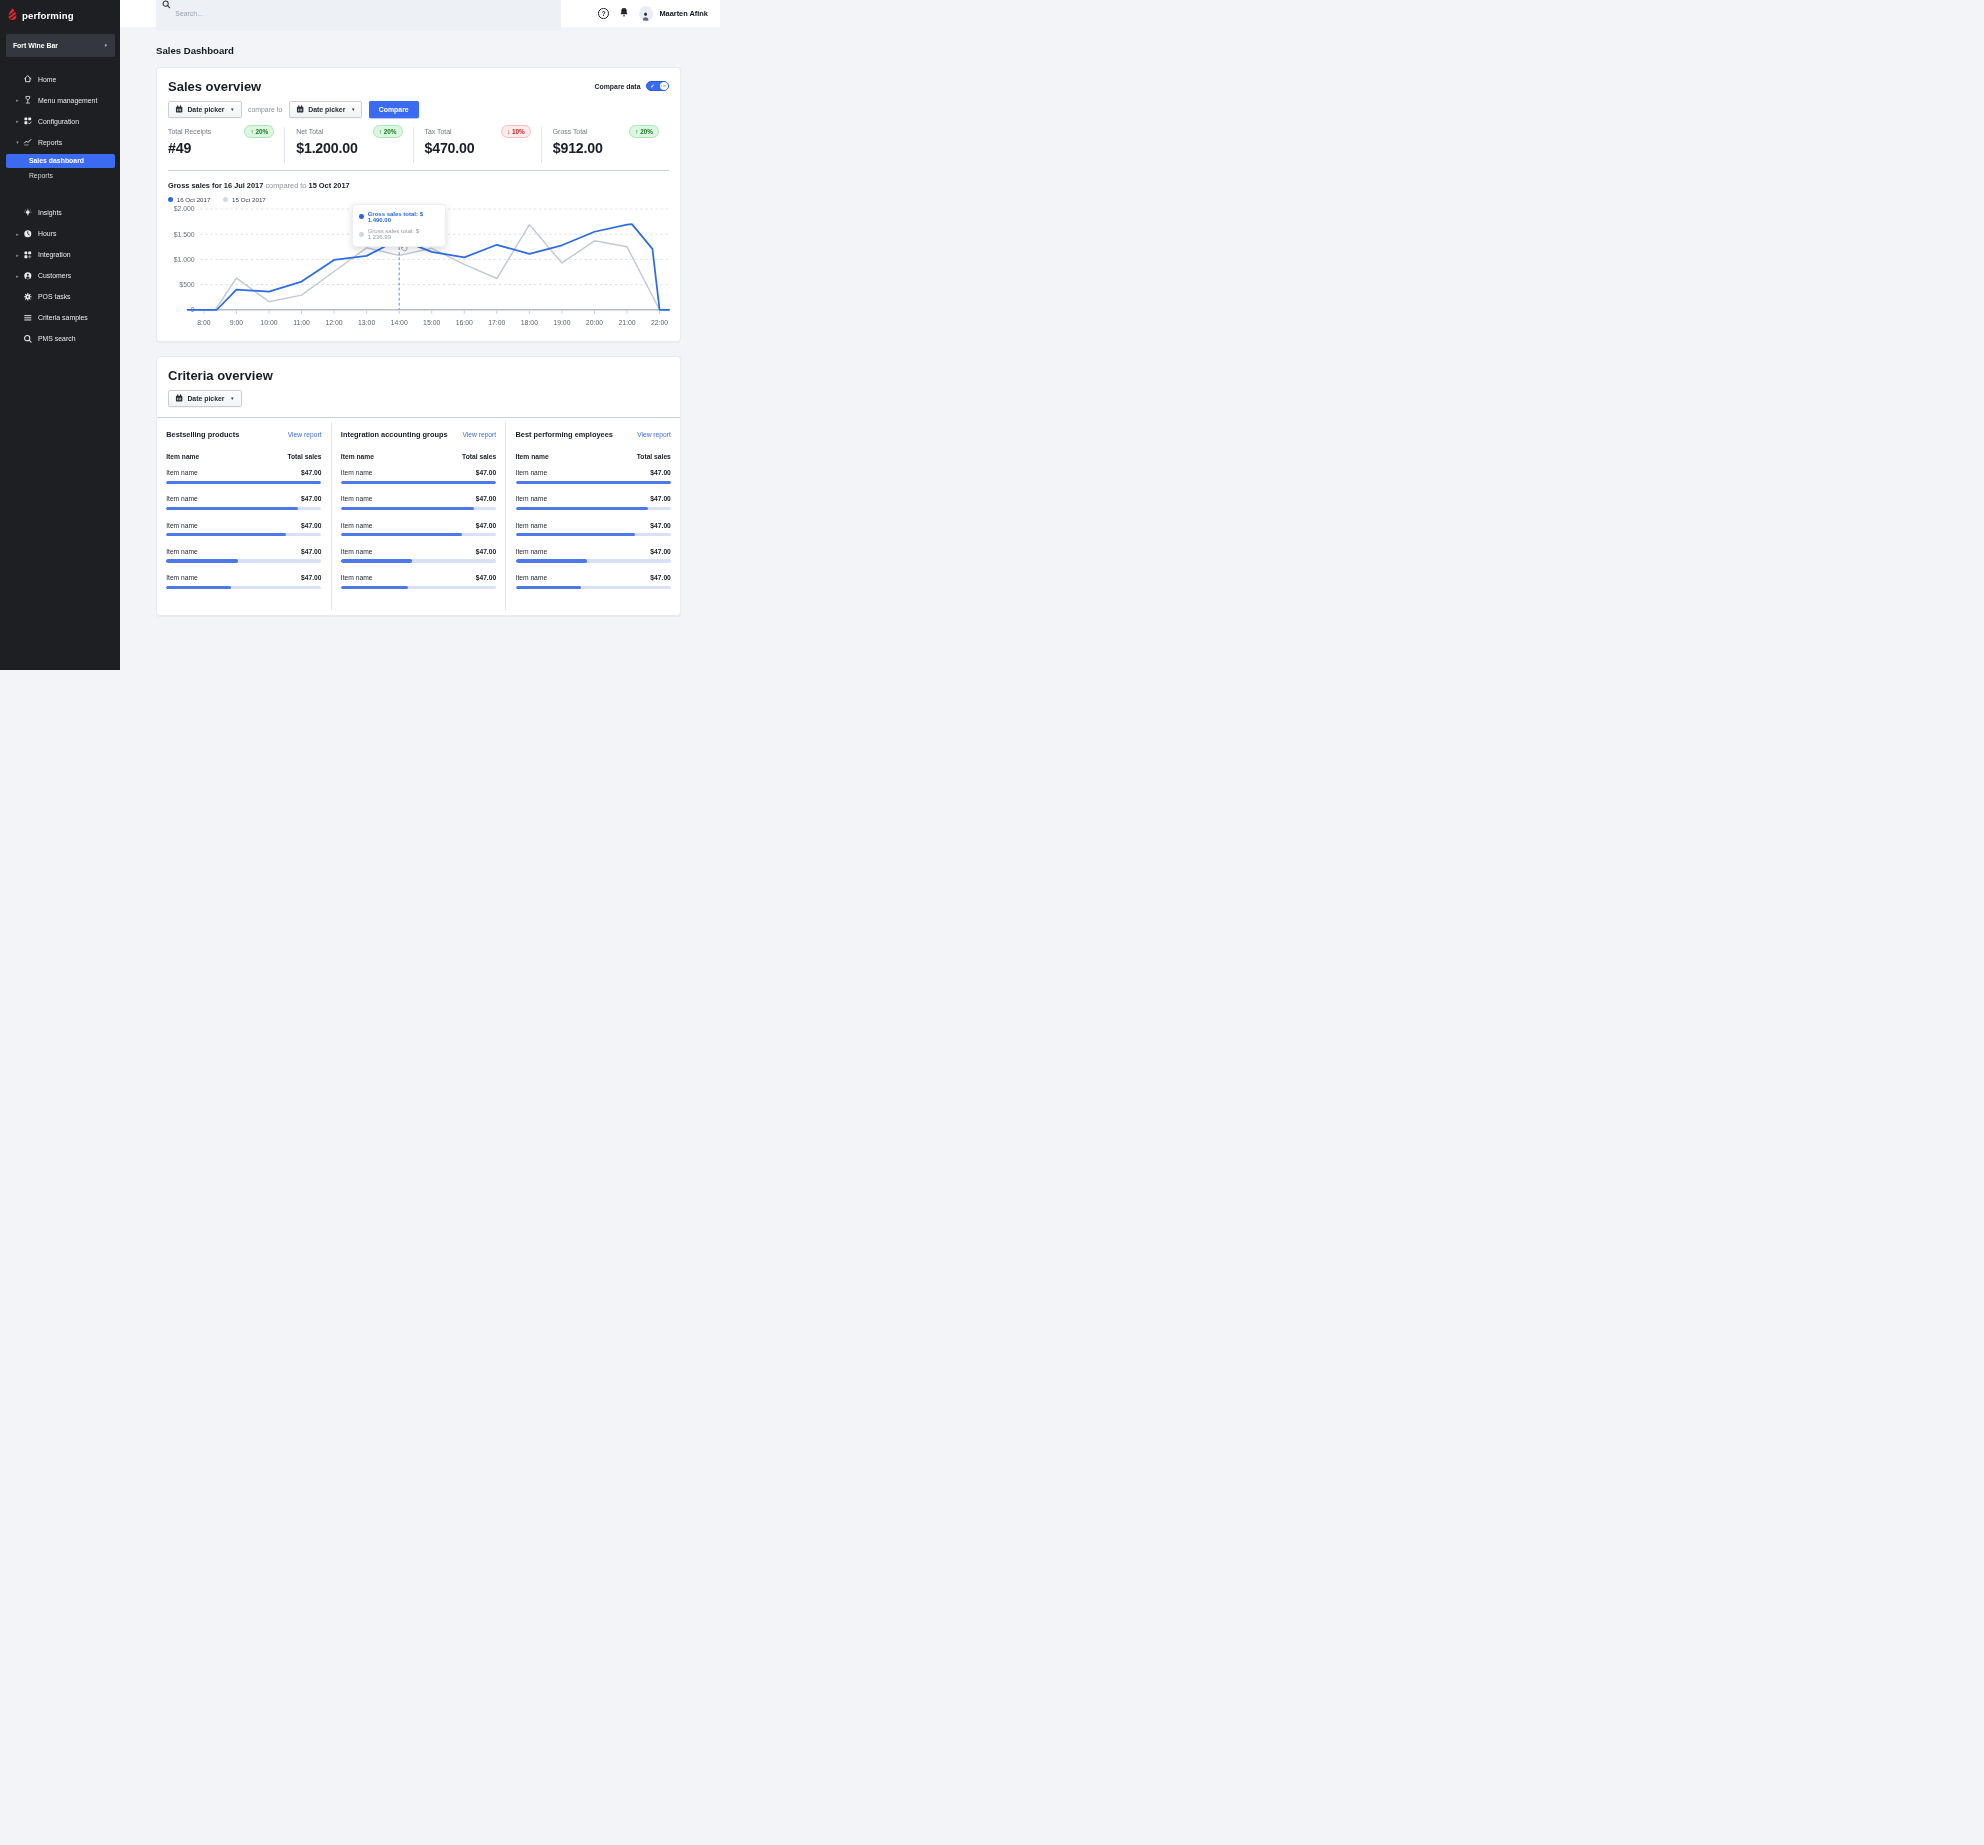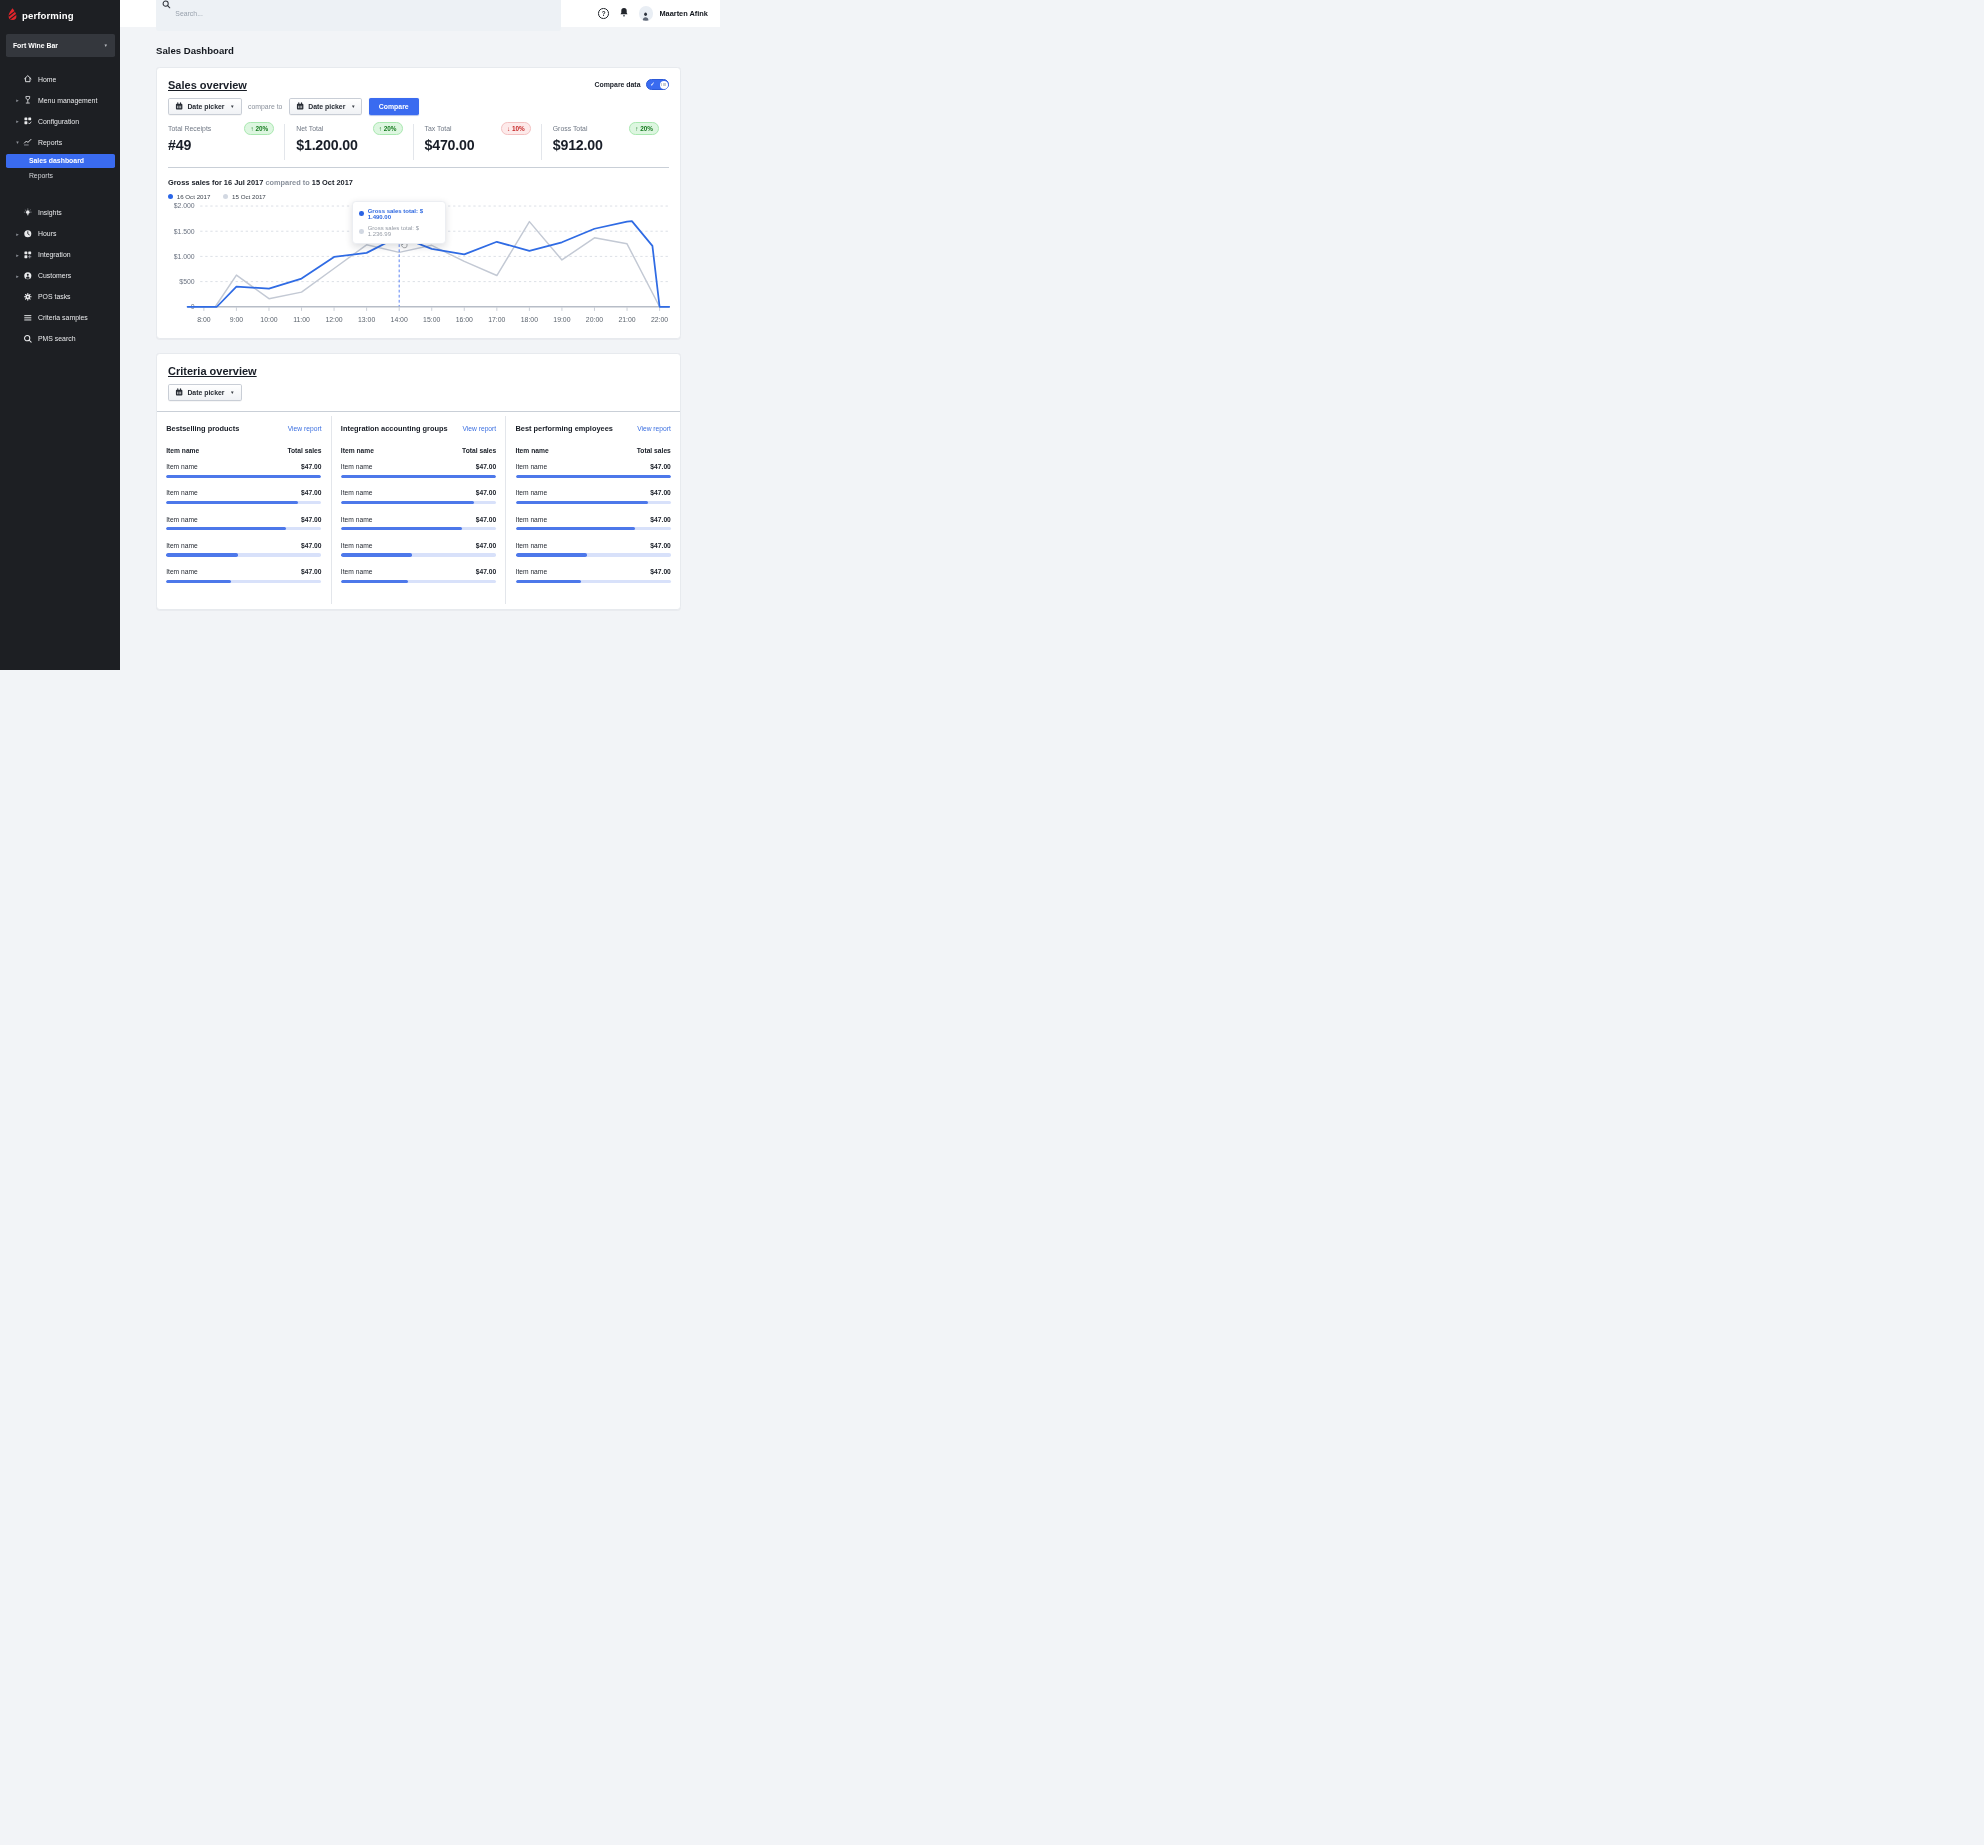--- a/index.html
+++ b/index.html
@@ -40,21 +40,21 @@
                  font-weight:700; font-size:6.4px; display:flex; align-items:center; justify-content:center; cursor:pointer; }
   .avatar { width:14.2px; height:14.2px; border-radius:50%; background:#e9eef4; display:flex; align-items:flex-end; justify-content:center; overflow:hidden; cursor:pointer; }
   .user-name { font-size:7.4px; font-weight:700; color:#11151c; margin-left:-3.7px; }
 
   
   .main { position:absolute; left:120px; top:27px; right:0; bottom:0; padding:0 39px 18.4px 36px; }
   h1.page-title { font-size:9.6px; font-weight:700; margin:17.5px 0 11px; color:#14181f; }
   .card { background:#fff; border:0.5px solid #e7eaee; border-radius:3.7px; box-shadow:0 0.5px 0.9px rgba(25,30,40,.04); }
   .card.sales { padding:11px; }
   .card-head { display:flex; align-items:center; justify-content:space-between; }
-  .card-title { font-size:11px; font-weight:700; color:#181d26;text-decoration:underline; }
+  .card-title { font-size:13px; font-weight:700; color:#181d26; }
   .toggle-wrap { display:flex; align-items:center; gap:5.5px; }
   .toggle-label { font-size:6.9px; font-weight:700; color:#181d26; }
   .toggle { position:relative; width:23px; height:10.6px; background:#3a6bf0; border:0.9px solid #2d5ad8;
             border-radius:5.5px; cursor:pointer; }
   .toggle .tick { position:absolute; left:3.2px; top:0.9px; color:#fff; font-size:5.5px; font-weight:700; }
   .toggle .knob { position:absolute; right:0.5px; top:0.5px; width:7.8px; height:7.8px; border-radius:50%; background:#fff;
                   display:flex; align-items:center; justify-content:center; gap:0.7px; }
   .toggle .knob i { display:block; width:0.7px; height:2.3px; background:#c9ced6; }
 
   .controls { display:flex; align-items:center; margin-top:7.4px; gap:6.4px; }
@@ -73,21 +73,21 @@
   .stat-label { font-size:6.9px; color:#707885; }
   .stat-value { font-size:14.2px; font-weight:700; color:#191e28; margin-top:5.5px; letter-spacing:-0.2px; }
   .pill { position:absolute; top:-1.8px; right:10px; display:flex; align-items:center; gap:1.8px;
           font-size:6.4px; font-weight:700; border-radius:6.4px; padding:1.8px 5px; }
   .pill.up   { color:#157a1e; background:#ddf6e0; border:0.7px solid #a9e8b0; }
   .pill.down { color:#c62828; background:#fdeaea; border:0.7px solid #f3c1c1; }
   .stats-divider { height:1.1px; background:#c9cfd7; border:none; margin:7.4px 0 0; }
 
   .chart-title { margin-top:10px; font-size:7.4px; }
   .chart-title .strong { font-weight:700; color:#181d26; }
-  .chart-title .muted { color:#8a919c; font-weight:700; }
+  .chart-title .muted { color:#8a919c; font-weight:400; }
   .legend { display:flex; gap:13px; margin:5.5px 0 0.9px; }
   .legend-item { display:flex; align-items:center; gap:3.7px; font-size:6.2px; color:#3c434d; cursor:pointer; }
   .legend-dot { width:5px; height:5px; border-radius:50%; }
 
   .chart-wrap { position:relative; margin-top:0.9px; }
   .chart-wrap svg { display:block; }
   .tooltip { position:absolute; width:94px; background:#fff; border:0.5px solid #eceef2; border-radius:3.7px;
              box-shadow:0 2.3px 7.4px rgba(20,28,45,.14); padding:6px 6.4px; z-index:3; }
   .tt-row { display:flex; align-items:center; gap:3.7px; font-size:6px; }
   .tt-row + .tt-row { margin-top:5.5px; }

